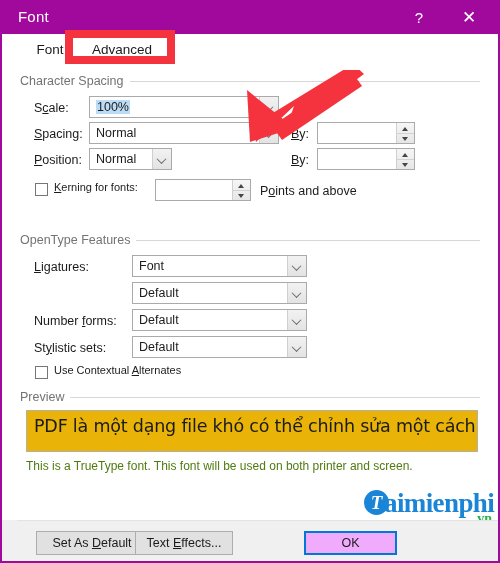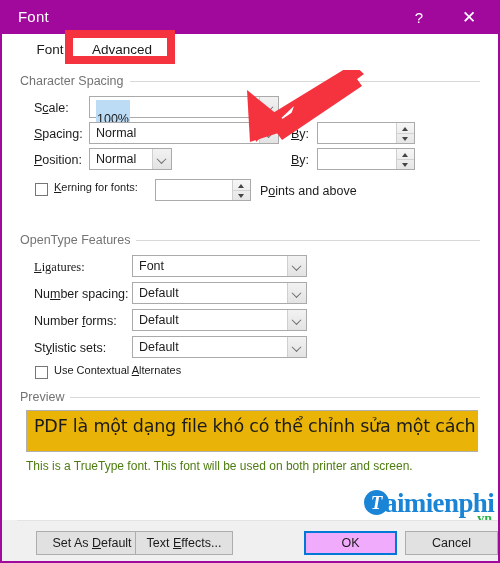--- a/index.html
+++ b/index.html
@@ -130,21 +130,21 @@
   .combo .val {
     position: absolute;
     left: 6px;
     top: 3px;
     font-size: 12.5px;
     color: #1b1b1b;
     white-space: nowrap;
   }
   .combo .val.sel {
     background: #bcdcf6;
-    padding: 12px 1px;
+    padding: 0 1px;
   }
   .combo .arrowbox {
     position: absolute;
     right: 0; top: 0;
     width: 18px;
     height: 20px;
     background: linear-gradient(#f2f2f2, #e3e3e3);
     border-left: 1px solid #cfcfcf;
   }
   .combo .arrowbox::after {
@@ -396,27 +396,26 @@
       <span class="sbox">
           <span class="up"></span>
           <span class="dn"></span>
         </span>
     </div>
     <div class="fieldlabel" style="left:258px; top:119px;">P<u>o</u>ints and above</div>
 
     <div class="grouplabel" style="left:18px; top:168px;">OpenType Features</div>
     <div class="grouprule" style="left:18px; top:175px; width:460px;"></div>
 
-    <div class="fieldlabel" style="left:32px; top:195px;font-family:Liberation Serif, serif;"><u>L</u>igatures:</div>
+    <div class="fieldlabel" style="left:32px; top:195px;"><u>L</u>igatures:</div>
     <div class="combo" style="left:130px; top:190px; width:175px;">
       <span class="val">Font</span>
       <span class="arrowbox"></span>
     </div>
 
-    <div class="fieldlabel" style="left:32px; top:222px;">Nu<u>m</u>ber spacing:</div>
     <div class="combo" style="left:130px; top:217px; width:175px;">
       <span class="val">Default</span>
       <span class="arrowbox"></span>
     </div>
 
     <div class="fieldlabel" style="left:32px; top:249px;">Number <u>f</u>orms:</div>
     <div class="combo" style="left:130px; top:244px; width:175px;">
       <span class="val">Default</span>
       <span class="arrowbox"></span>
     </div>
@@ -446,21 +445,20 @@
     <div id="wm-mark"></div>
     <div id="wm-mark-t">T</div>
     <div id="wm-name">aimienphi</div>
     <div id="wm-vn">.vn</div>
   </div>
 
   <div id="buttonbar">
     <div class="btn" id="btn-setdefault" style="left:19px; width:112px;">Set As <u>D</u>efault</div>
     <div class="btn" id="btn-texteffects" style="left:118px; width:98px; left:118px;">Text <u>E</u>ffects...</div>
     <div class="btn" id="btn-ok" style="left:287px; width:93px;">OK</div>
-    <div class="btn" id="btn-cancel" style="left:388px; width:93px;">Cancel</div>
   </div>
 
   <div id="red-rect"></div>
 
   <svg id="red-arrow" viewBox="0 0 140 85">
     <path d="M 132 4 L 53 62 L 62 36 L 24 72 L 20 30 L 36 46 L 121 -6 Z" fill="#f5333f"></path>
     <path d="M 18 72 L 15 20 L 62 58 Z" fill="#f5333f"></path>
     <path d="M 120 2 L 40 56 L 50 70 L 130 16 Z" fill="#f5333f"></path>
   </svg>
 

